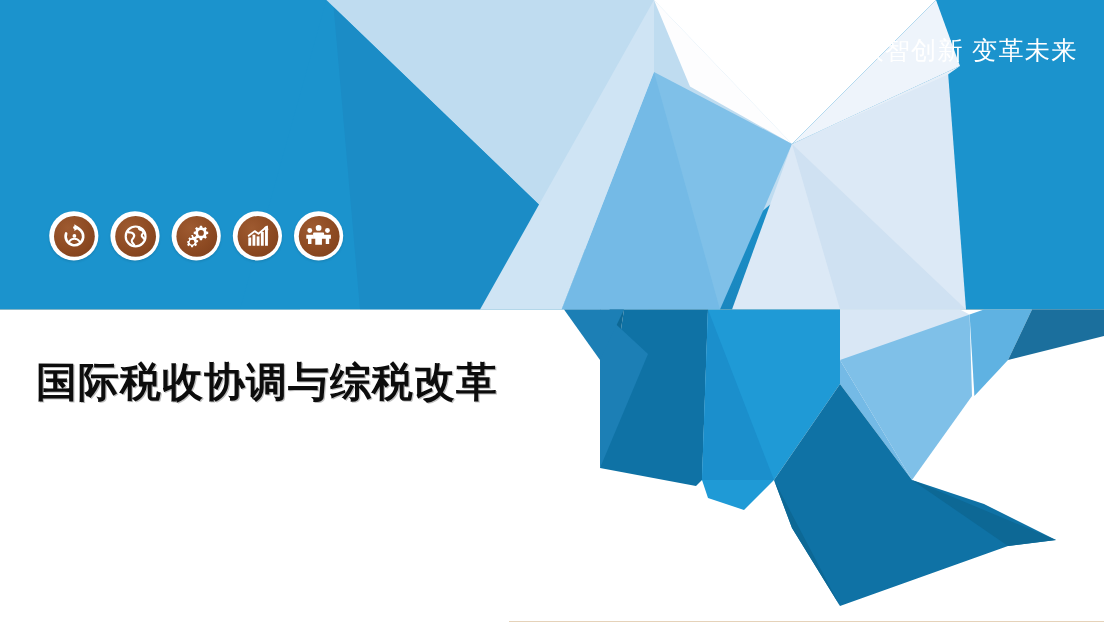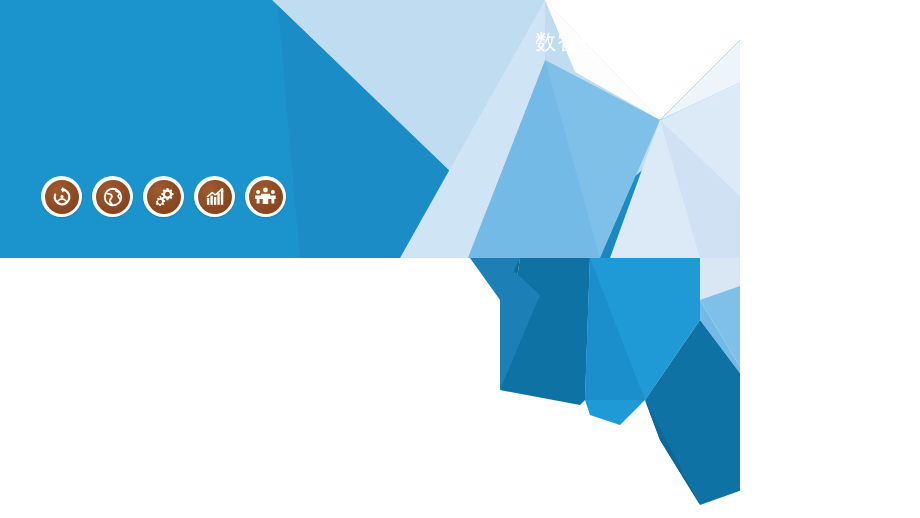--- a/index.html
+++ b/index.html
@@ -6,21 +6,21 @@
   html, body {
     margin: 0;
     padding: 0;
     background: #ffffff;
   }
   body {
     font-family: "Liberation Sans", "DejaVu Sans", sans-serif;
   }
   #slide {
     position: relative;
-    width: 740px;
+    width: 920px;
     height: 518px;
     overflow: hidden;
     background: #a16207;
   }
   
   #header-band {
     position: absolute;
     left: 0;
     top: 0;
     width: 920px;
@@ -221,14 +221,15 @@
             <path d="M1.3 11h6v3.6H5.8v4.6H2.8v-4.6H1.3z"></path>
             <circle cx="19.7" cy="7.4" r="2.1"></circle>
             <path d="M16.7 11h6v3.6h-1.5v4.6h-3v-4.6h-1.5z"></path>
           </g>
         </svg>
       </div>
     </div>
 
   </div>
 
+  <div id="main-title">国际税收协调与综税改革</div>
 
 </div>
 
 </body></html>

